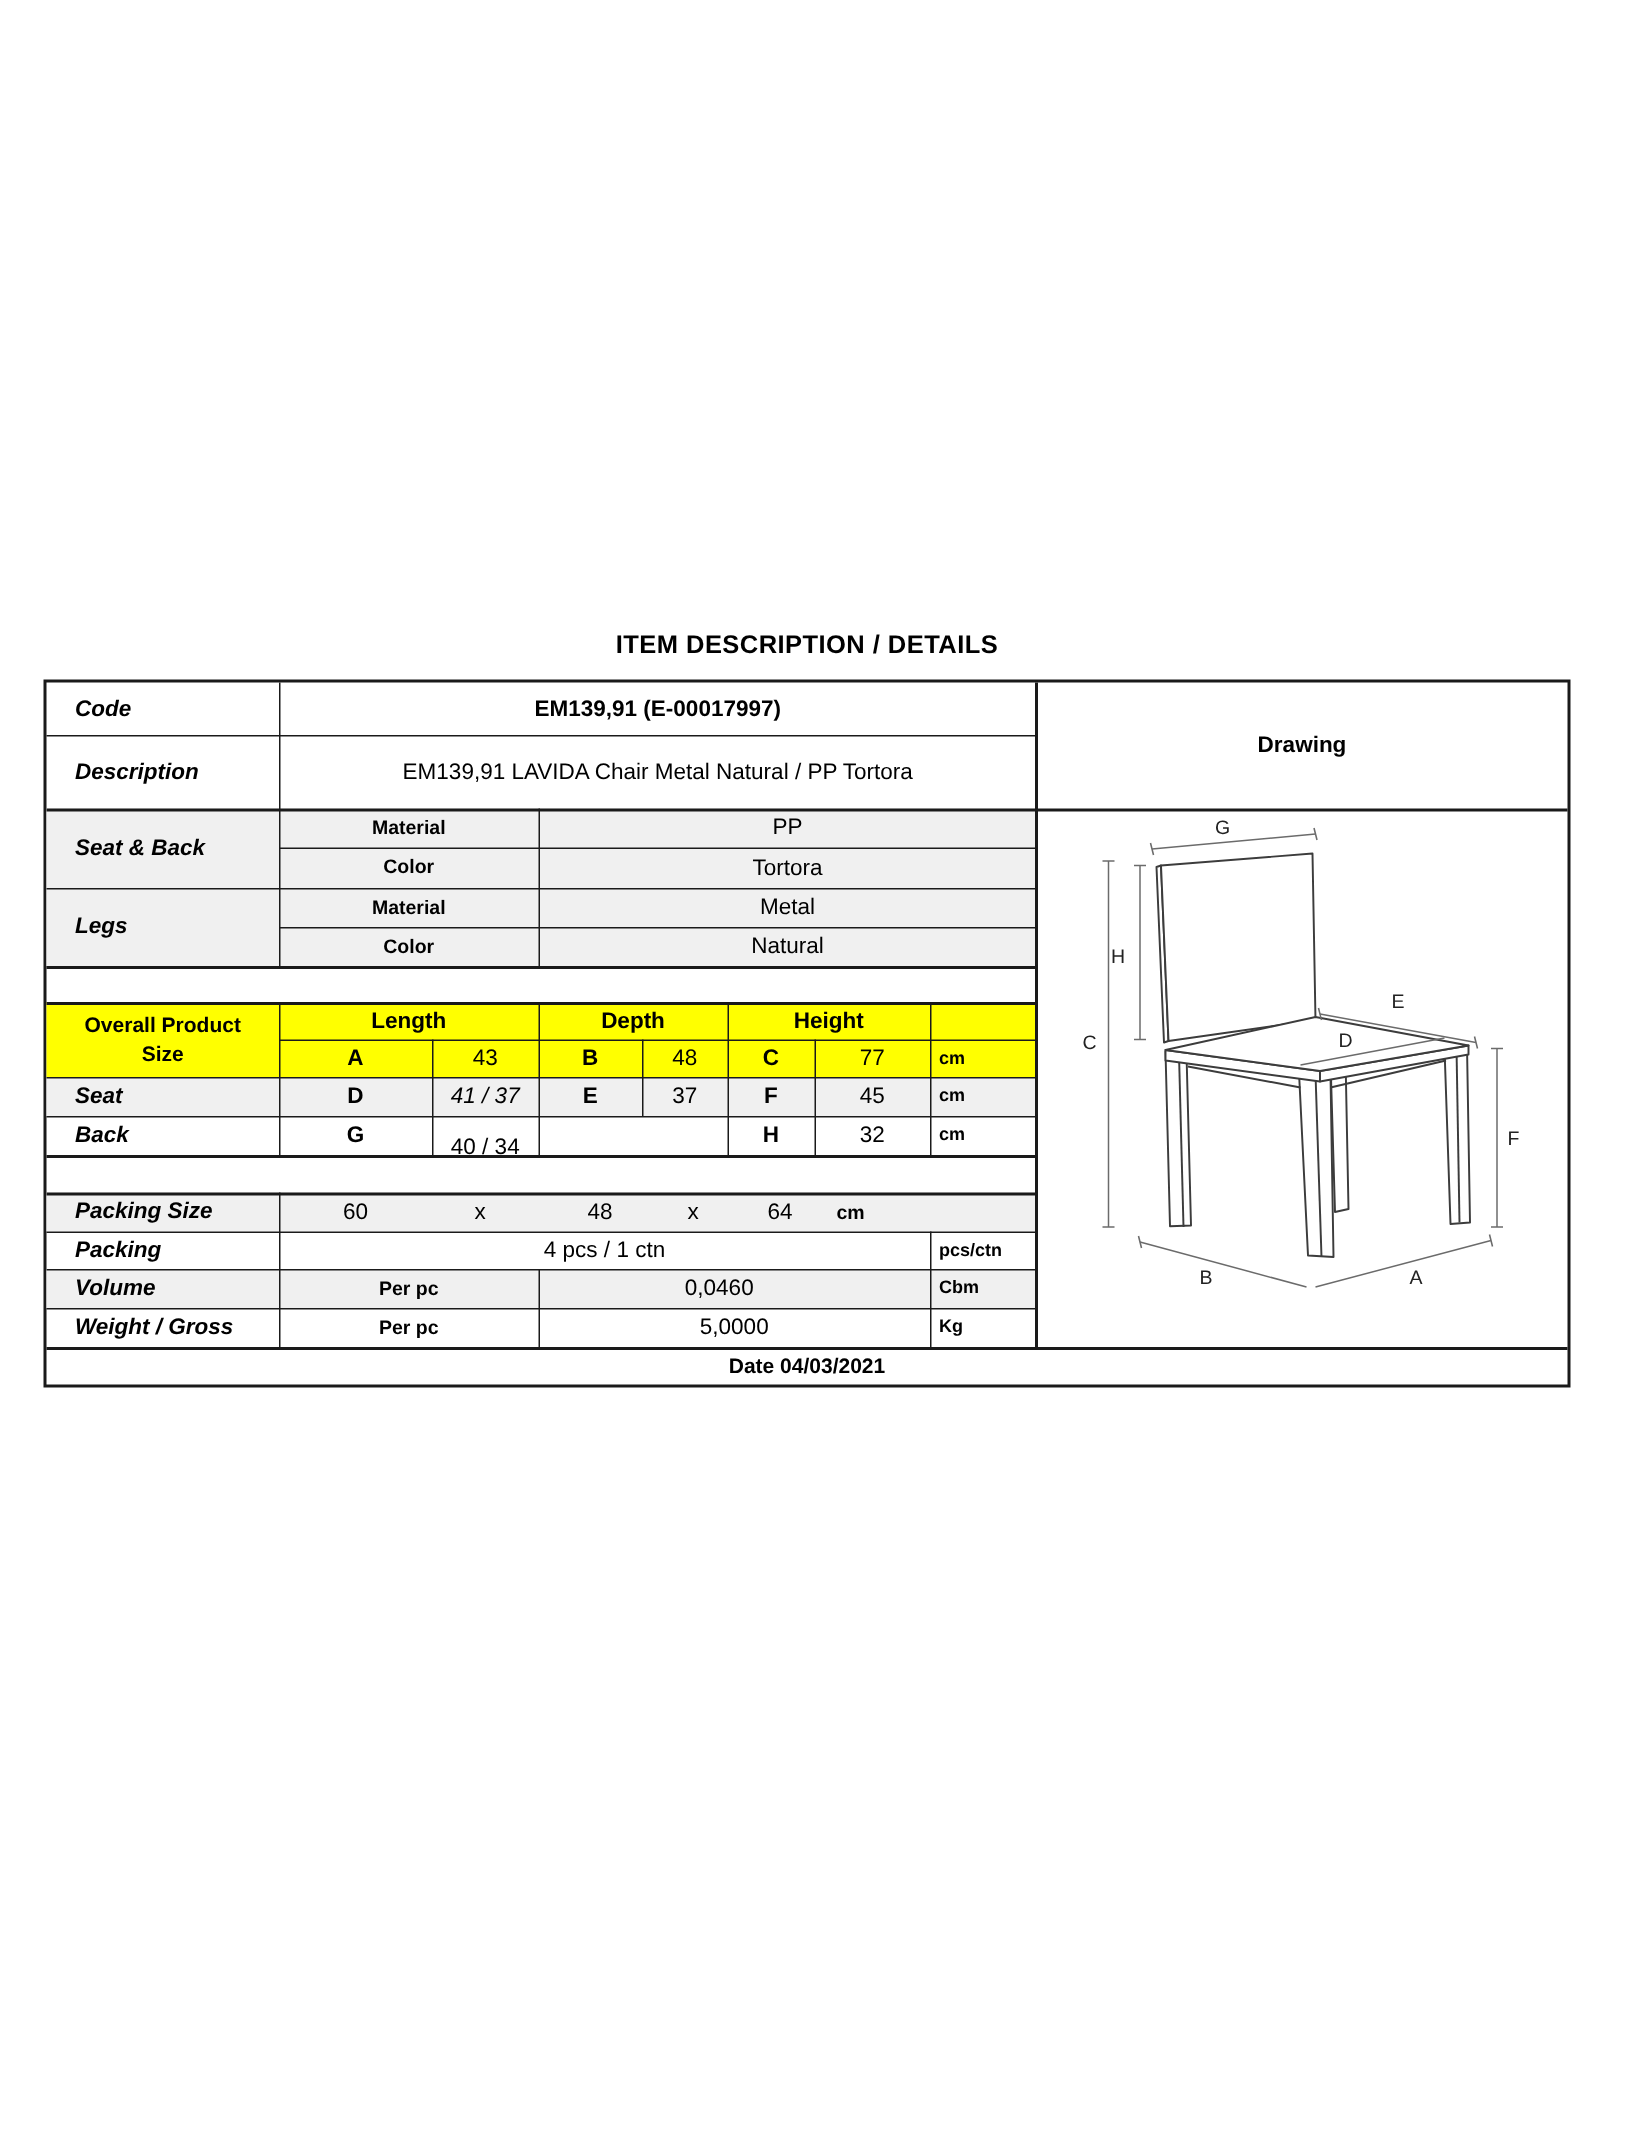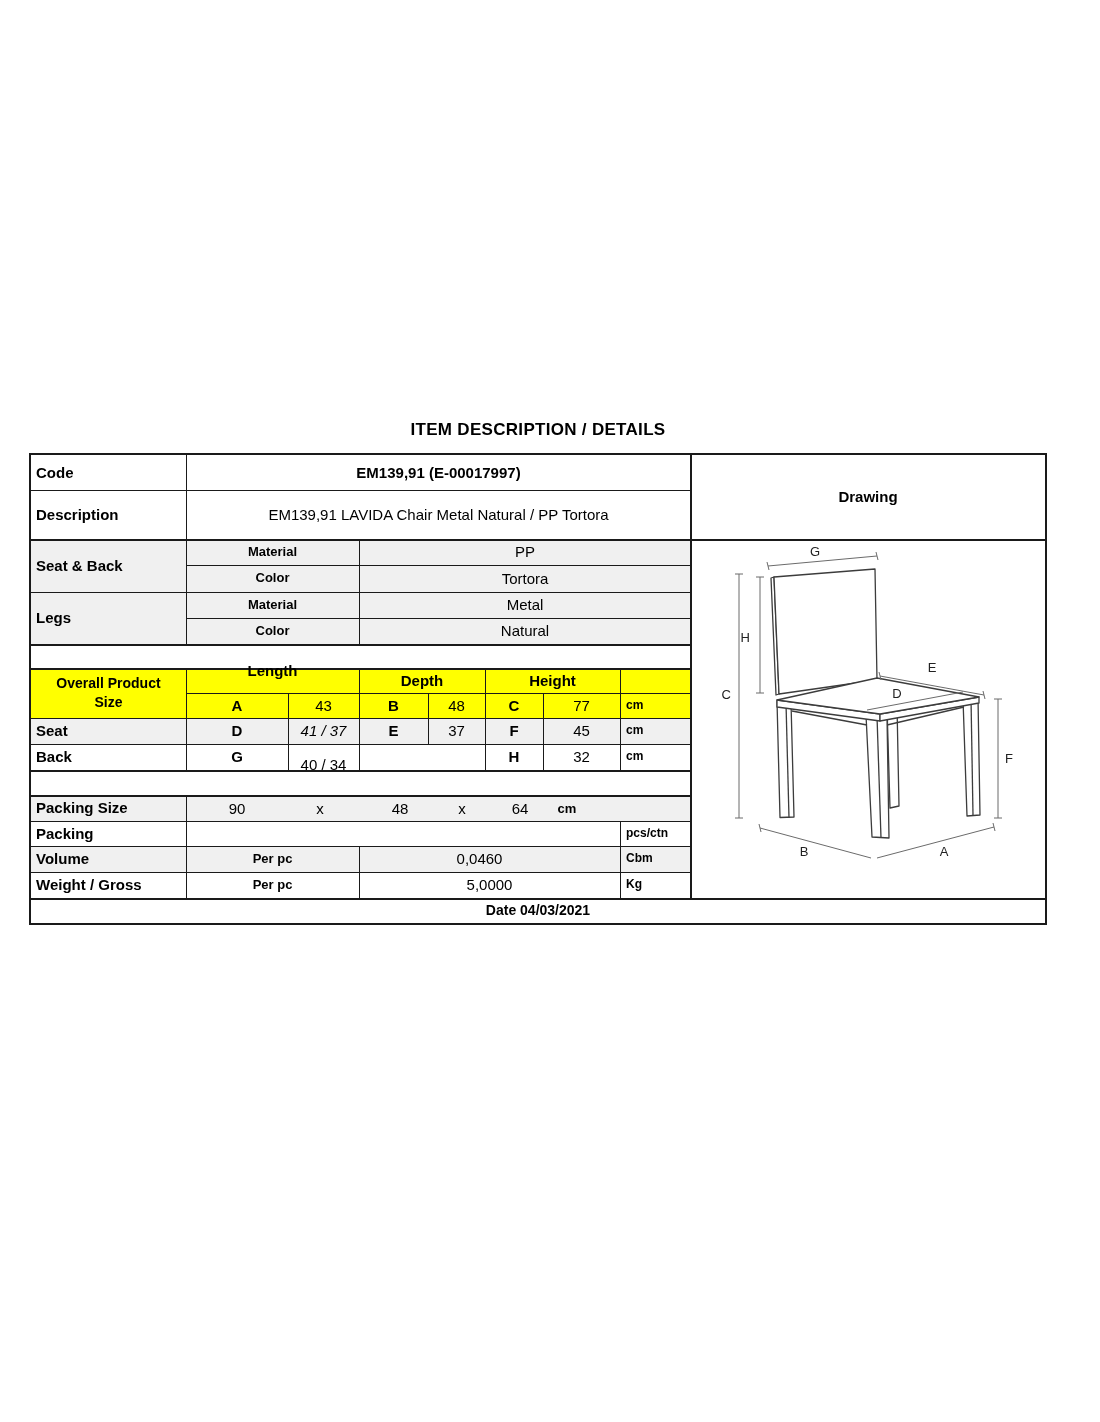--- a/index.html
+++ b/index.html
@@ -26,21 +26,21 @@
   
   .vl,.hl{position:absolute;background:var(--border);}
   .vl{width:1px;}
   .hl{height:1px;}
   .vl.thick{width:2px;}
   .hl.thick{height:2px;}
 
   
   .cell{position:absolute;display:flex;align-items:center;font-size:15px;line-height:1.15;}
   .cell.center{justify-content:center;text-align:center;}
-  .cell.left{padding-left:5px;justify-content:flex-start;text-align:right;}
+  .cell.left{padding-left:19px;justify-content:flex-start;text-align:right;font-style:italic;}
   .cell.bold{font-weight:bold;}
   .cell.small{font-size:13px;}
   .cell.unit{font-size:12px;font-weight:bold;padding-left:6px;}
   .cell.col{flex-direction:column;justify-content:center;line-height:1.35;}
 
   .psize-wrap{position:absolute;}
   .psize-wrap span{position:absolute;top:50%;transform:translate(-50%,-50%);font-size:15px;}
   .psize-wrap .u{font-size:13px;font-weight:bold;}
 
   svg text{font-family:"Liberation Sans",sans-serif;font-size:13px;fill:#222;}
@@ -108,21 +108,21 @@
     <div class="cell bold left" style="left:0;top:137px;width:155px;height:52px;">Legs</div>
     <div class="cell bold small center" style="left:155px;top:137px;width:173px;height:26px;">Material</div>
     <div class="cell center" style="left:328px;top:137px;width:332px;height:26px;">Metal</div>
     <div class="cell bold small center" style="left:155px;top:163px;width:173px;height:26px;">Color</div>
     <div class="cell center" style="left:328px;top:163px;width:332px;height:26px;">Natural</div>
 
     <div class="cell bold center col" style="left:0;top:213px;width:155px;height:50px;font-size:14px;">
       <span>Overall Product</span>
       <span>Size</span>
     </div>
-    <div class="cell bold center" style="left:155px;top:203px;width:173px;height:25px;">Length</div>
+    <div class="cell bold center" style="left:155px;top:213px;width:173px;height:25px;">Length</div>
     <div class="cell bold center" style="left:328px;top:213px;width:126px;height:25px;">Depth</div>
     <div class="cell bold center" style="left:454px;top:213px;width:135px;height:25px;">Height</div>
 
     <div class="cell bold center" style="left:155px;top:238px;width:102px;height:25px;">A</div>
     <div class="cell center" style="left:257px;top:238px;width:71px;height:25px;">43</div>
     <div class="cell bold center" style="left:328px;top:238px;width:69px;height:25px;">B</div>
     <div class="cell center" style="left:397px;top:238px;width:57px;height:25px;">48</div>
     <div class="cell bold center" style="left:454px;top:238px;width:58px;height:25px;">C</div>
     <div class="cell center" style="left:512px;top:238px;width:77px;height:25px;">77</div>
     <div class="cell unit" style="left:589px;top:238px;width:71px;height:25px;">cm</div>
@@ -138,29 +138,30 @@
 
     <div class="cell bold left" style="left:0;top:289px;width:155px;height:26px;">Back</div>
     <div class="cell bold center" style="left:155px;top:289px;width:102px;height:26px;">G</div>
     <div class="cell center" style="left:257px;top:289px;width:71px;height:42px;">40 / 34</div>
     <div class="cell bold center" style="left:454px;top:289px;width:58px;height:26px;">H</div>
     <div class="cell center" style="left:512px;top:289px;width:77px;height:26px;">32</div>
     <div class="cell unit" style="left:589px;top:289px;width:71px;height:26px;">cm</div>
 
     <div class="cell bold left" style="left:0;top:340px;width:155px;height:26px;">Packing Size</div>
     <div class="psize-wrap" style="left:155px;top:340px;width:505px;height:26px;">
-      <span style="left:51px;">90</span>
+      <span style="left:51px;">60</span>
       <span style="left:134px;">x</span>
       <span style="left:214px;">48</span>
       <span style="left:276px;">x</span>
       <span style="left:334px;">64</span>
       <span style="left:381px;" class="u">cm</span>
     </div>
 
     <div class="cell bold left" style="left:0;top:366px;width:155px;height:25px;">Packing</div>
+    <div class="cell center" style="left:155px;top:366px;width:434px;height:25px;">4 pcs / 1 ctn</div>
     <div class="cell unit" style="left:589px;top:366px;width:61px;height:25px;">pcs/ctn</div>
 
     <div class="cell bold left" style="left:0;top:391px;width:155px;height:26px;">Volume</div>
     <div class="cell bold small center" style="left:155px;top:391px;width:173px;height:26px;">Per pc</div>
     <div class="cell center" style="left:318px;top:391px;width:261px;height:26px;">0,0460</div>
     <div class="cell unit" style="left:589px;top:391px;width:71px;height:26px;">Cbm</div>
 
     <div class="cell bold left" style="left:0;top:417px;width:155px;height:26px;">Weight / Gross</div>
     <div class="cell bold small center" style="left:155px;top:417px;width:173px;height:26px;">Per pc</div>
     <div class="cell center" style="left:328px;top:417px;width:261px;height:26px;">5,0000</div>

